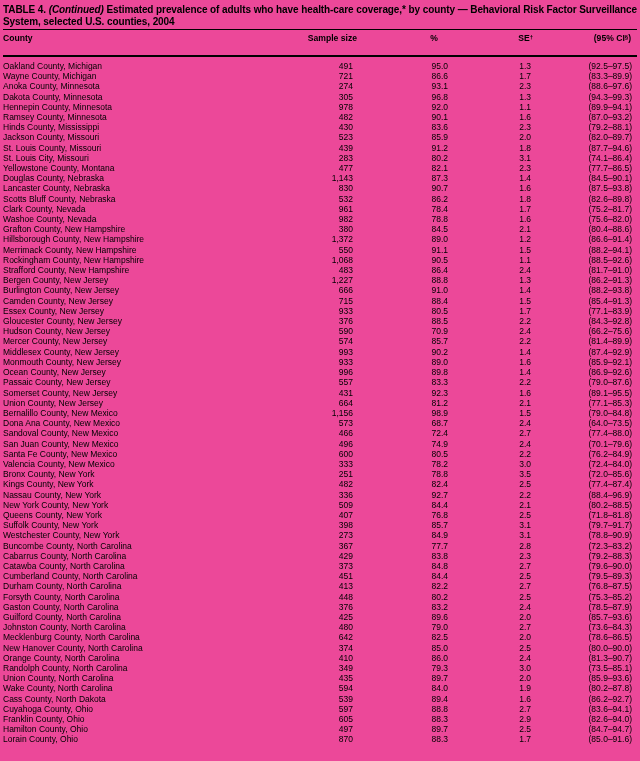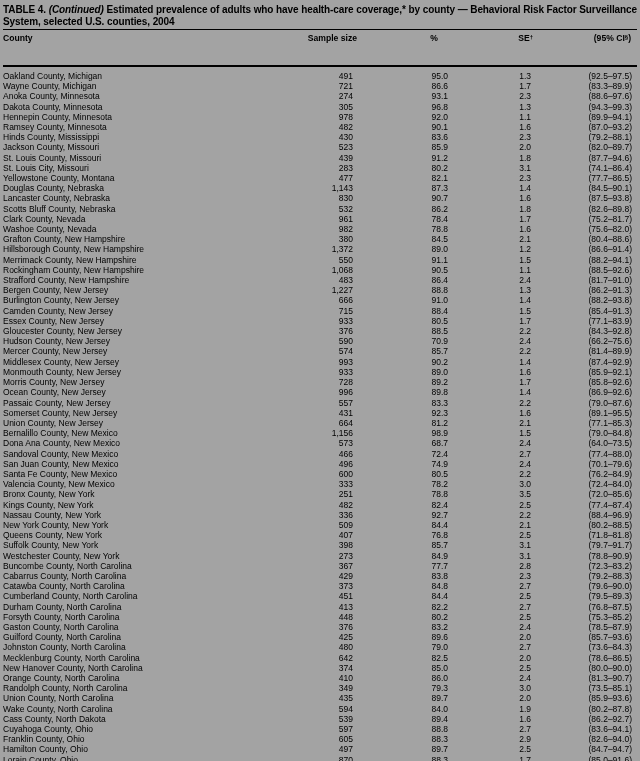--- a/index.html
+++ b/index.html
@@ -1,19 +1,19 @@
 <!DOCTYPE html>
 <html><head>
 <meta charset="utf-8">
 <style>
   html, body { margin: 0; padding: 0; background: #fff; }
   .page {
     width: 640px;
     height: 761px;
-    background: #a3a3a3;
+    background: #ec4899;
     color: #000000;
     font-family: "Liberation Sans", sans-serif;
     position: relative;
     overflow: hidden;
     box-sizing: border-box;
   }
   .title {
     margin: 4px 3px 0 3px;
     width: 634px;
     font-size: 10px;
@@ -33,21 +33,21 @@
   col.c-county { width: 298px; }
   col.c-n      { width: 56px; }
   col.c-pct    { width: 92px; }
   col.c-se     { width: 84px; }
   col.c-ci     { width: 104px; }
   thead th {
     border-top: 1px solid #000;
     border-bottom: 2px solid #000;
     font-size: 8.6px;
     font-weight: bold;
-    padding: 3px 0 22px 0;
+    padding: 3px 0 12px 0;
     white-space: nowrap;
   }
   th.county { text-align: left; }
   th.num { text-align: right; margin-left: 16px; }
   th.hdr-pct { padding-right: 11px; }
   th.hdr-ci { padding-right: 6px; }
   sup {
     font-size: 6px;
     vertical-align: baseline;
     position: relative;
@@ -302,27 +302,20 @@
           <td class="num ci">(87.4–92.9)</td>
         </tr>
         <tr>
           <td class="county">Monmouth County, New Jersey</td>
           <td class="num n">933</td>
           <td class="num pct">89.0</td>
           <td class="num se">1.6</td>
           <td class="num ci">(85.9–92.1)</td>
         </tr>
         <tr>
-          <td class="county">Morris County, New Jersey</td>
-          <td class="num n">728</td>
-          <td class="num pct">89.2</td>
-          <td class="num se">1.7</td>
-          <td class="num ci">(85.8–92.6)</td>
-        </tr>
-        <tr>
           <td class="county">Ocean County, New Jersey</td>
           <td class="num n">996</td>
           <td class="num pct">89.8</td>
           <td class="num se">1.4</td>
           <td class="num ci">(86.9–92.6)</td>
         </tr>
         <tr>
           <td class="county">Passaic County, New Jersey</td>
           <td class="num n">557</td>
           <td class="num pct">83.3</td>

